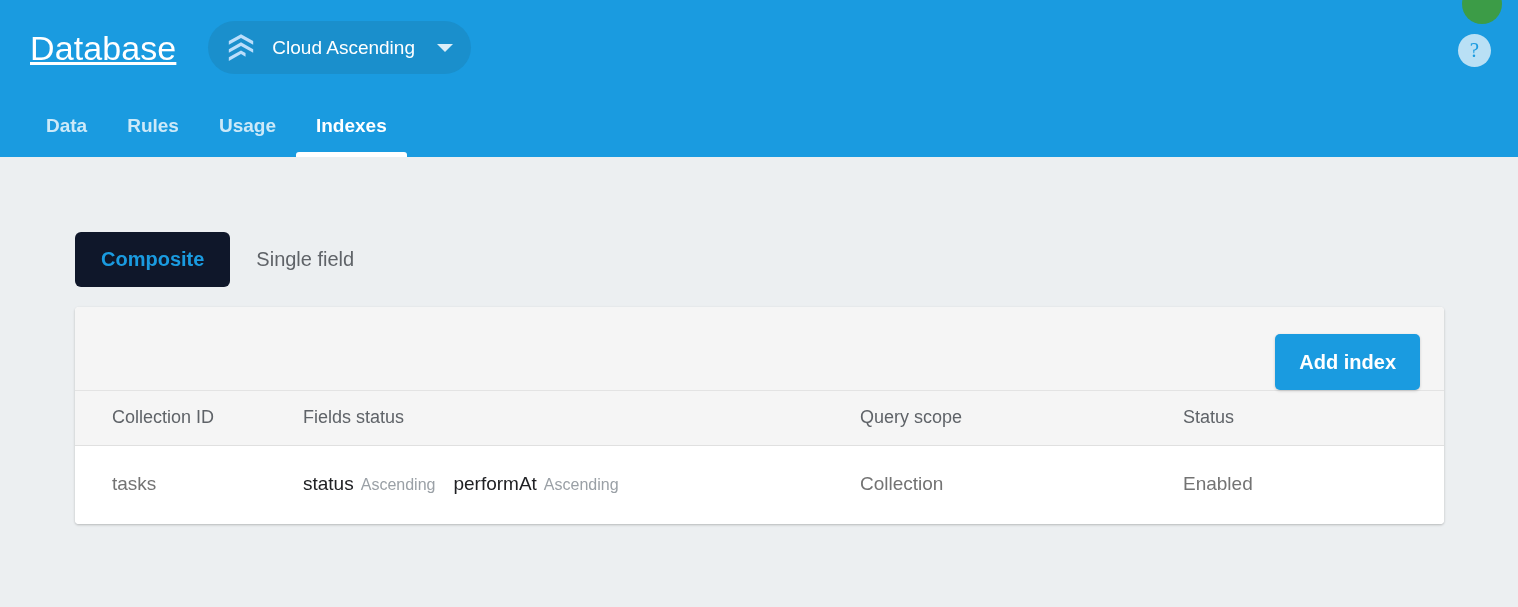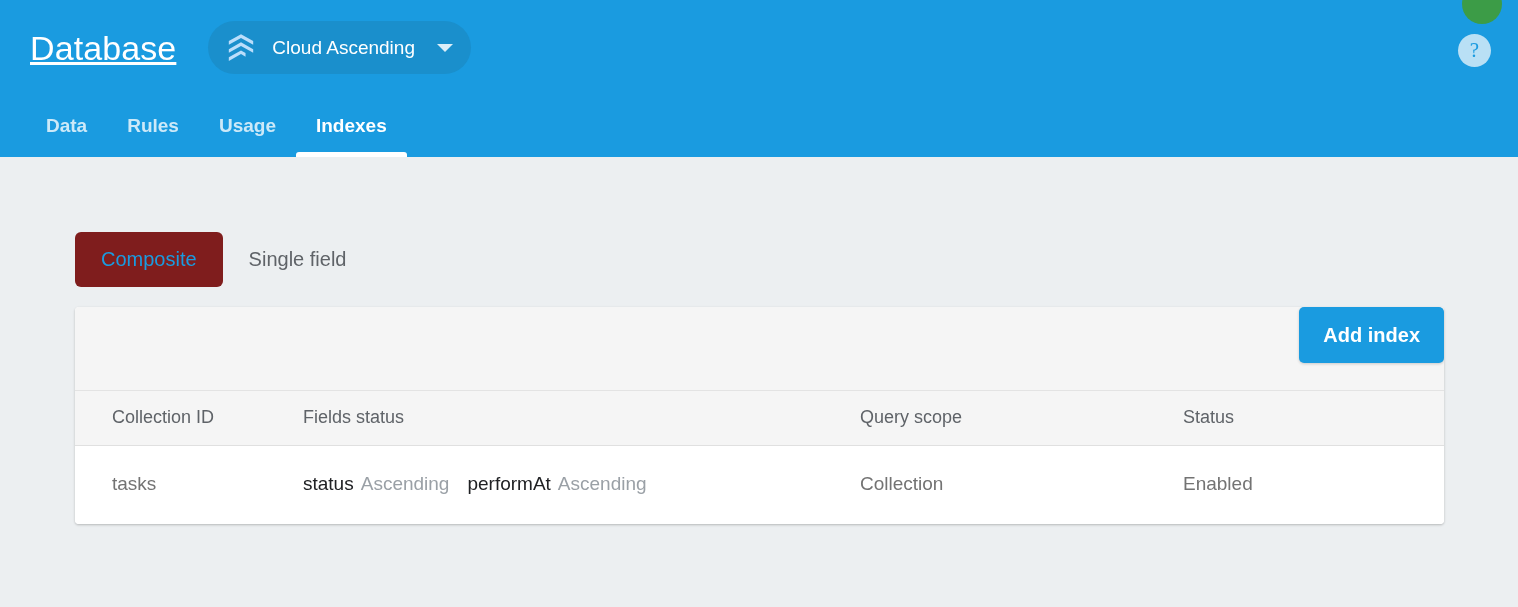--- a/index.html
+++ b/index.html
@@ -163,45 +163,45 @@
     align-items:center;
     font-size:20px;
     color:#5F6368;
     background:transparent;
     border:none;
     cursor:pointer;
     font-family:"Liberation Sans", sans-serif;
     white-space:nowrap;
   }
   .toggle-btn.selected {
-    background:#7f1d1d;
+    background:#0f172a;
     color:#1A9BE0;
-    font-weight:400;
+    font-weight:700;
   }
 
   
   .card {
     position:absolute;
     top:150px;
     left:75px;
     width:1369px;
     background:#FFFFFF;
     border-radius:4px;
     box-shadow:0 1px 3px rgba(0,0,0,0.14), 0 1px 2px rgba(0,0,0,0.10);
     overflow:hidden;
   }
 
   .card-toolbar {
     position:relative;
     height:83px;
     background:#F5F5F5;
     display:flex;
-    align-items:flex-start;
+    align-items:flex-end;
     justify-content:flex-end;
-    padding-right:0;
+    padding-right:24px;
   }
 
   .add-index-btn {
     height:56px;
     padding:0 24px;
     border:none;
     border-radius:5px;
     background:#1A9BE0;
     color:#FFFFFF;
     font-size:20px;
@@ -241,21 +241,21 @@
   .col-collection { width:228px; padding-left:37px !important; }
   .col-fields     { width:557px; }
   .col-scope      { width:323px; }
   .col-status     { width:auto; }
 
   .index-table th.col-collection { padding-left:37px; }
 
   .fields-cell { display:flex; align-items:baseline; gap:0; }
   .field-group { display:inline-flex; align-items:baseline; margin-right:18px; }
   .field-name { color:#202124; font-size:19px; }
-  .field-order { color:#9AA0A6; font-size:19px; margin-left:7px; }
+  .field-order { color:#9AA0A6; font-size:16px; margin-left:7px; }
 </style>
 </head>
 <body>
 
 <div class="header">
 
   <div class="avatar-sliver"></div>
 
   <div class="header-top">
 

